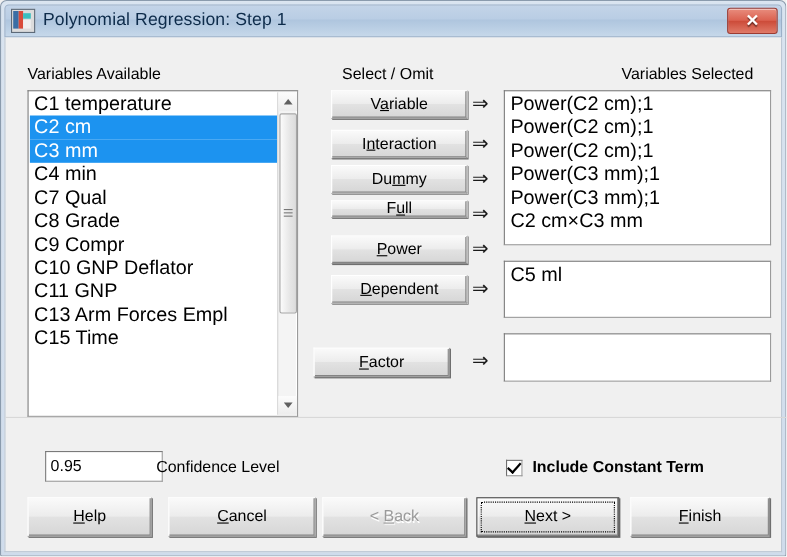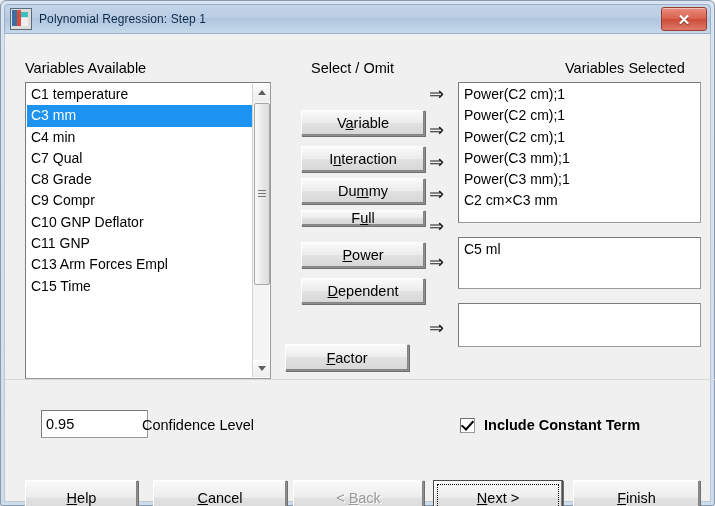--- a/index.html
+++ b/index.html
@@ -48,21 +48,21 @@
     background: #dcdcdc;
     position: relative;
     overflow: hidden;
     flex: 0 0 auto;
   }
   .title-icon .i1 { position:absolute; left:1px; top:1px; width:5px; height:16px; background:#3a6ea5; }
   .title-icon .i2 { position:absolute; left:6px; top:1px; width:4px; height:16px; background:#d94b3a; }
   .title-icon .i3 { position:absolute; left:10px; top:3px; width:7px; height:5px; background:#3bbfbf; }
   .title-icon .i4 { position:absolute; left:10px; top:9px; width:7px; height:8px; background:#efefef; }
   .title-text {
-    font-size: 12px;
+    font-size: 16px;
     color: #0d2b4a;
     letter-spacing: 0.1px;
     white-space: nowrap;
   }
   .close-btn {
     position: absolute;
     right: 3px;
     top: 2px;
     width: 44px;
     height: 22px;
@@ -115,21 +115,21 @@
     left: 1px; top: 1px;
     right: 18px;
     bottom: 1px;
     overflow: hidden;
   }
   .list-items.nosb { right: 1px; }
   .list-row {
     height: 21.3px;
     line-height: 21.3px;
     padding-left: 4px;
-    font-size: 14px;
+    font-size: 18px;
     color: #000;
     white-space: nowrap;
     cursor: default;
   }
   .list-row.sel {
     background: #1c93f0;
     color: #ffffff;
   }
 
   
@@ -192,21 +192,20 @@
     border-left-color: #ffffff;
     box-shadow: inset -1px -1px 0 #848484, 1px 1px 0 #6f6f6f;
     font-size: 14.5px;
     color: #000;
     display: flex;
     align-items: center;
     justify-content: center;
     cursor: pointer;
     white-space: nowrap;
     font-family: "Liberation Sans", sans-serif;
-    margin-top: 28px;
   }
   .btn.disabled {
     color: #9a9a9a;
     text-shadow: 1px 1px 0 #ffffff;
     cursor: default;
   }
   .btn .u { text-decoration: underline; }
   .btn.focus::after {
     content: "";
     position: absolute;
@@ -301,20 +300,21 @@
 
     <div class="client">
 
       <div class="lbl" style="left:20px; top:26px;">Variables Available</div>
       <div class="lbl" style="left:306px; top:26px;">Select / Omit</div>
       <div class="lbl" style="left:560px; top:26px;">Variables Selected</div>
 
       <div class="listbox" style="left:20px; top:48px; width:246px; height:297px;">
         <div class="list-items" id="availItems">
             <div class="list-row">C1 temperature</div>
+            <div class="list-row sel">C2 cm</div>
             <div class="list-row sel">C3 mm</div>
             <div class="list-row">C4 min</div>
             <div class="list-row">C7 Qual</div>
             <div class="list-row">C8 Grade</div>
             <div class="list-row">C9 Compr</div>
             <div class="list-row">C10 GNP Deflator</div>
             <div class="list-row">C11 GNP</div>
             <div class="list-row">C13 Arm Forces Empl</div>
             <div class="list-row">C15 Time</div>
           </div>

